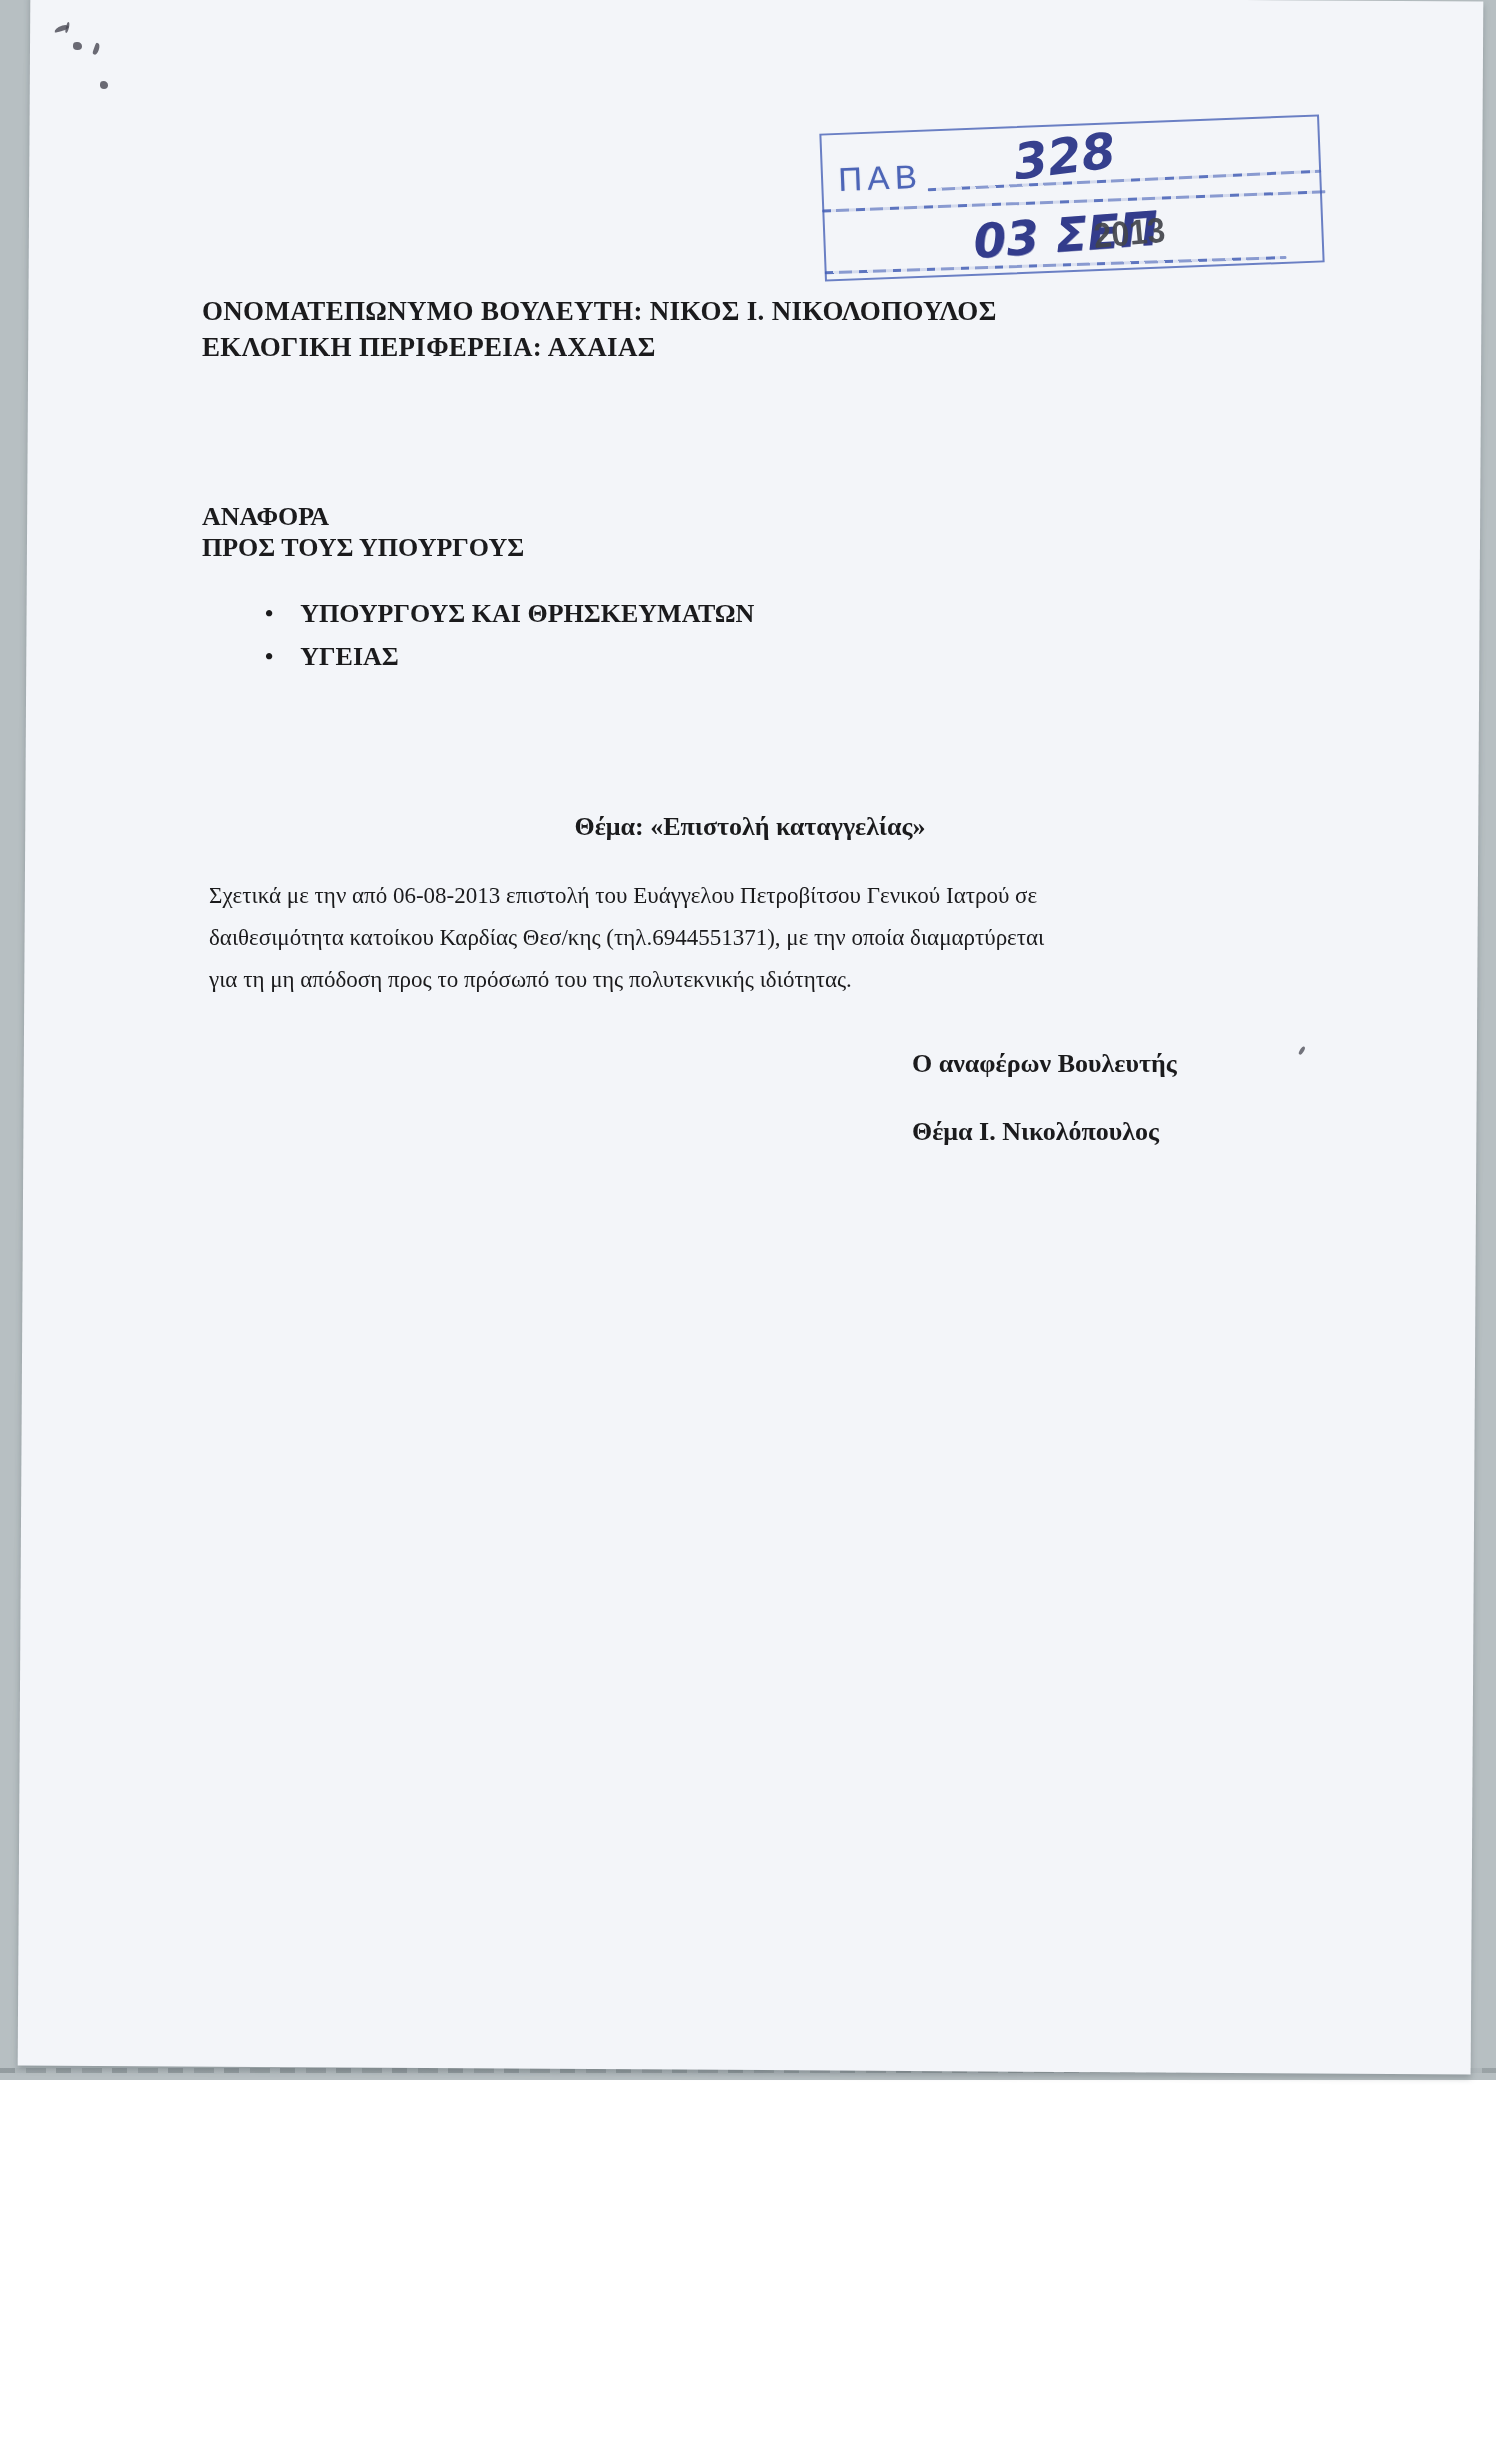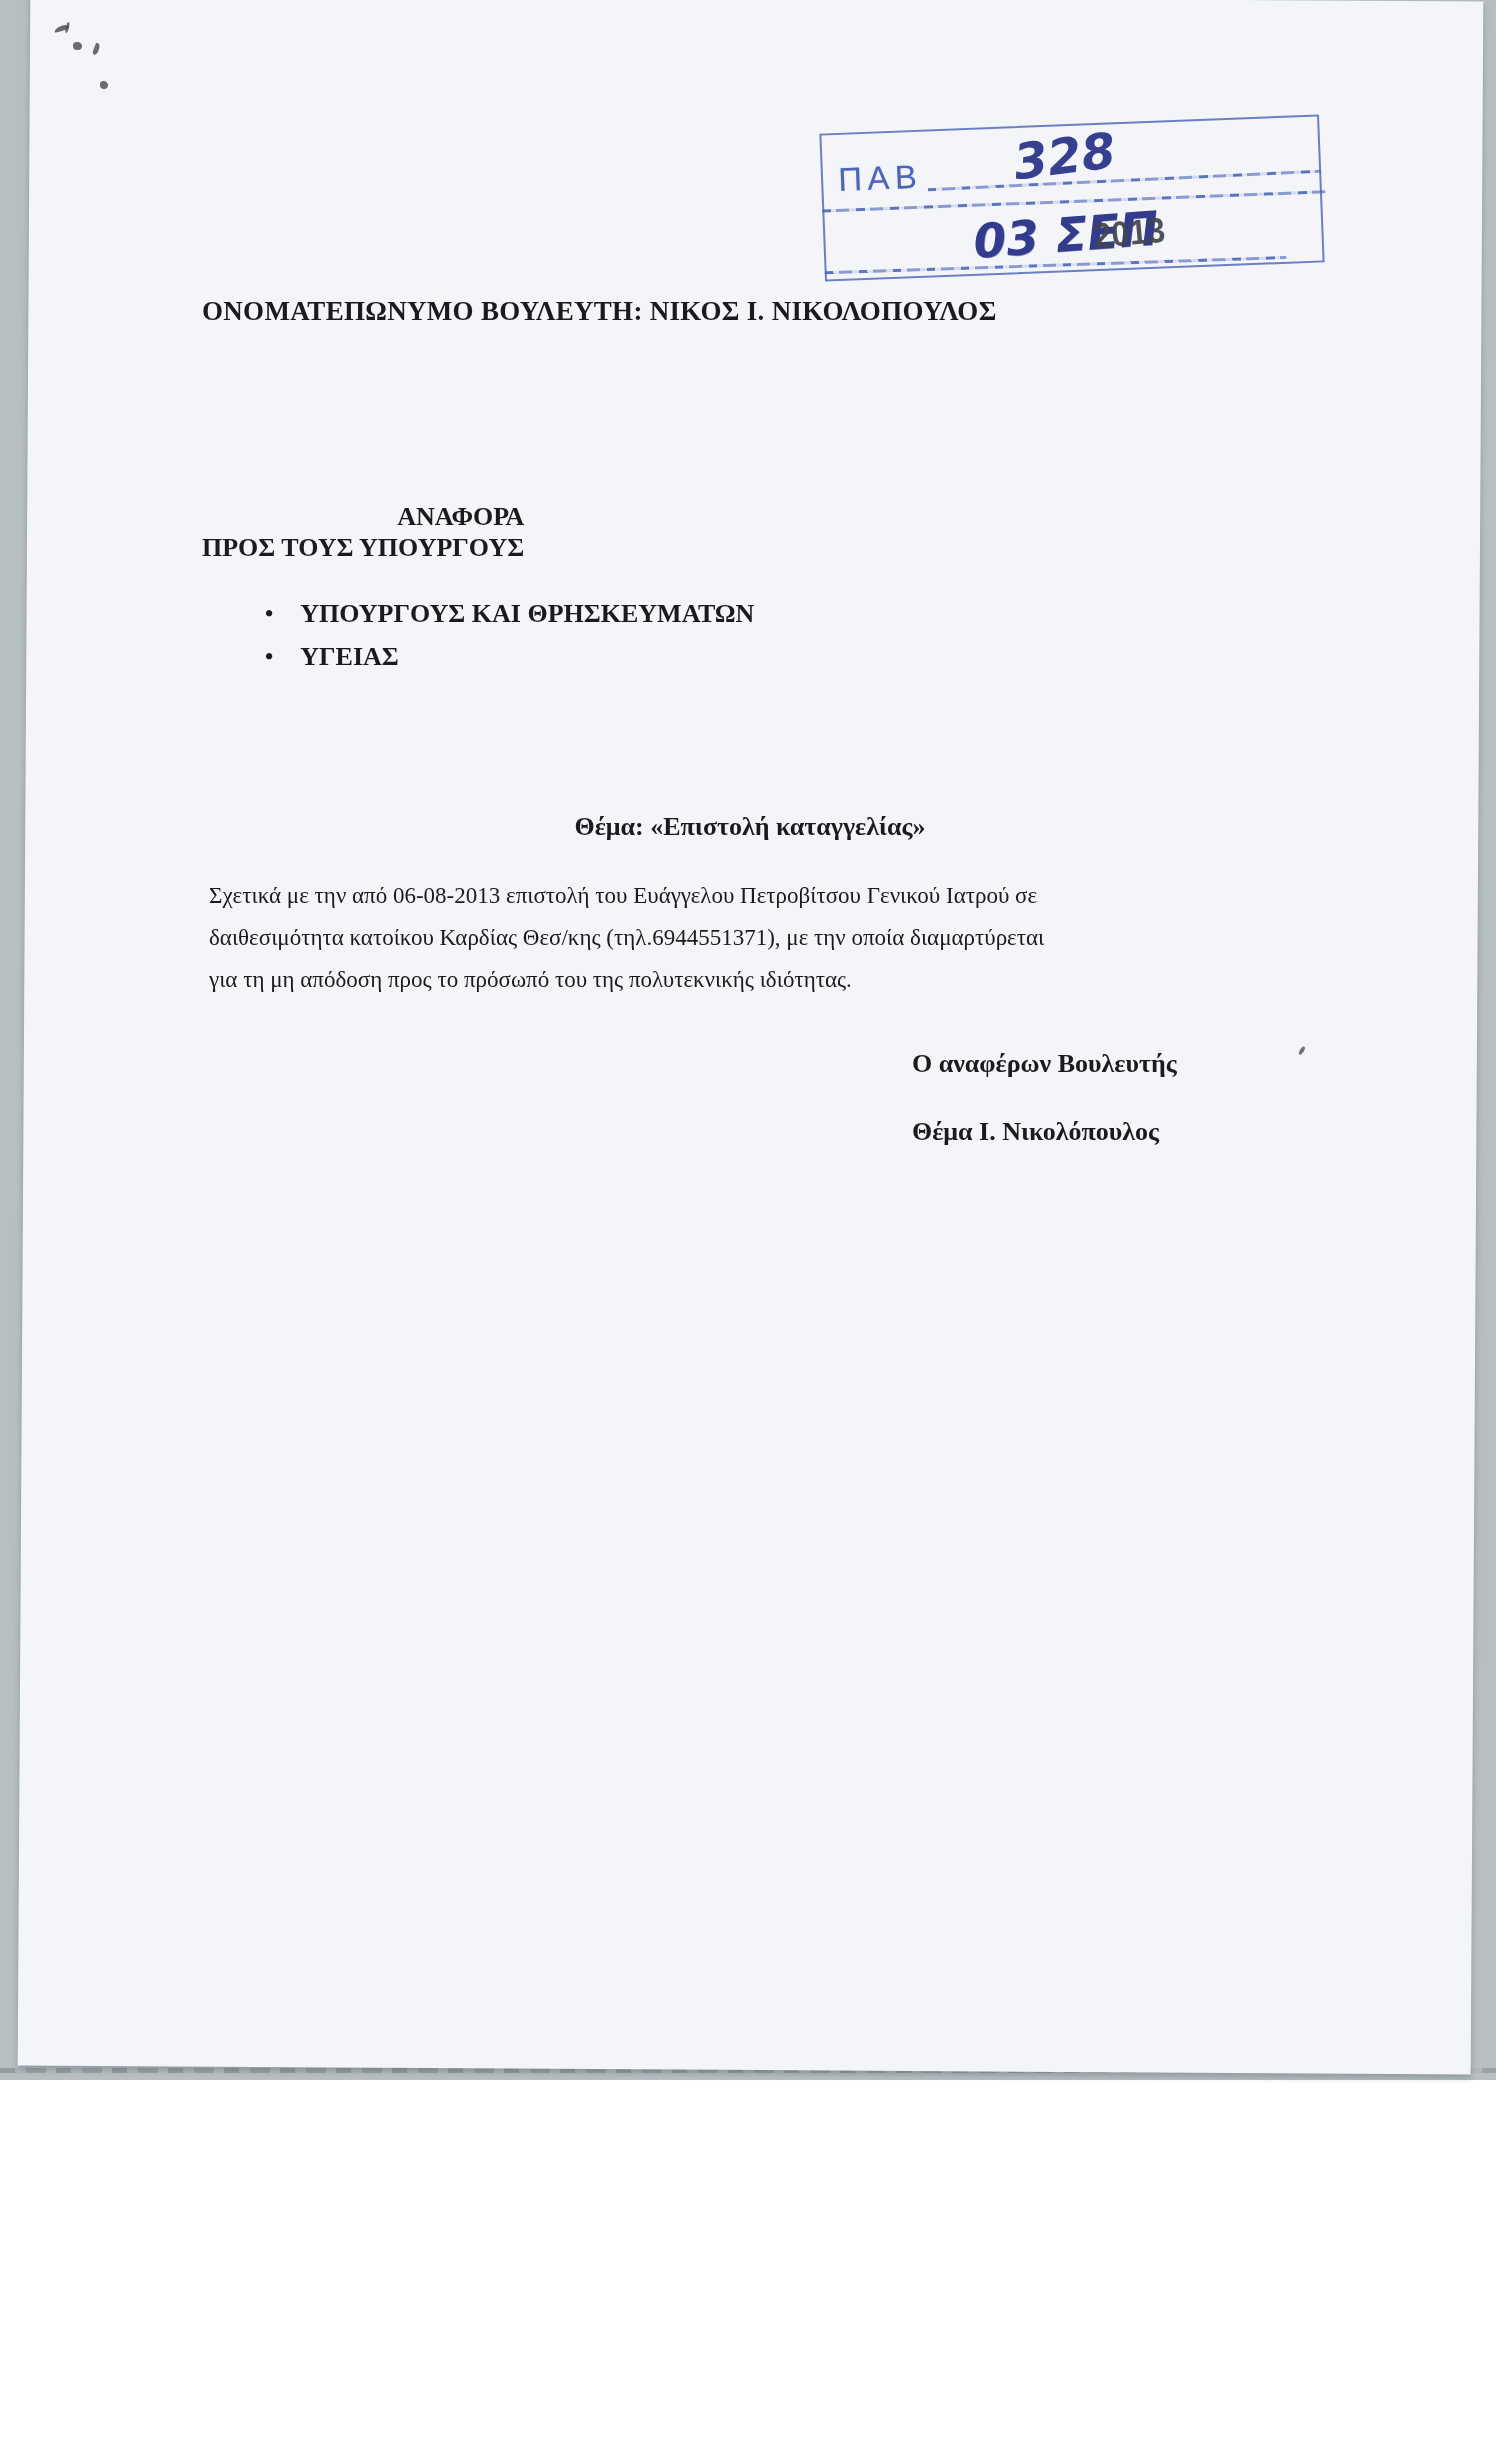--- a/index.html
+++ b/index.html
@@ -125,21 +125,20 @@
     line-height: 36px;
     letter-spacing: 0.3px;
   }
 
   .title-block {
     position: absolute;
     left: 202px; top: 502px;
     font-size: 26px;
     font-weight: bold;
     line-height: 30.5px;
-    text-align: right;
   }
 
   .ministry-list {
     position: absolute;
     left: 265px; top: 599px;
     font-size: 26px;
     font-weight: bold;
   }
   .ministry-item { display: flex; align-items: baseline; height: 30.5px; margin-bottom: 12.3px; }
   .bullet { font-size: 23.5px; margin-right: 27px; transform: translateY(-1.2px); }
@@ -201,20 +200,21 @@
     <span class="stamp-number">328</span>
     <div class="stamp-dash d1"></div>
     <div class="stamp-dash d2"></div>
     <span class="stamp-date-hand">03 ΣΕΠ</span>
     <span class="stamp-date-year">2013</span>
     <div class="stamp-dash d3"></div>
   </div>
 
   <div class="header-block doc-text">
     <div>ΟΝΟΜΑΤΕΠΩΝΥΜΟ ΒΟΥΛΕΥΤΗ: ΝΙΚΟΣ Ι. ΝΙΚΟΛΟΠΟΥΛΟΣ</div>
+    <div>ΕΚΛΟΓΙΚΗ ΠΕΡΙΦΕΡΕΙΑ: ΑΧΑΙΑΣ</div>
   </div>
 
   <div class="title-block doc-text">
     <div>ΑΝΑΦΟΡΑ</div>
     <div>ΠΡΟΣ ΤΟΥΣ ΥΠΟΥΡΓΟΥΣ</div>
   </div>
 
   <div class="ministry-list doc-text">
     <div class="ministry-item">
       <span class="bullet">•</span>

